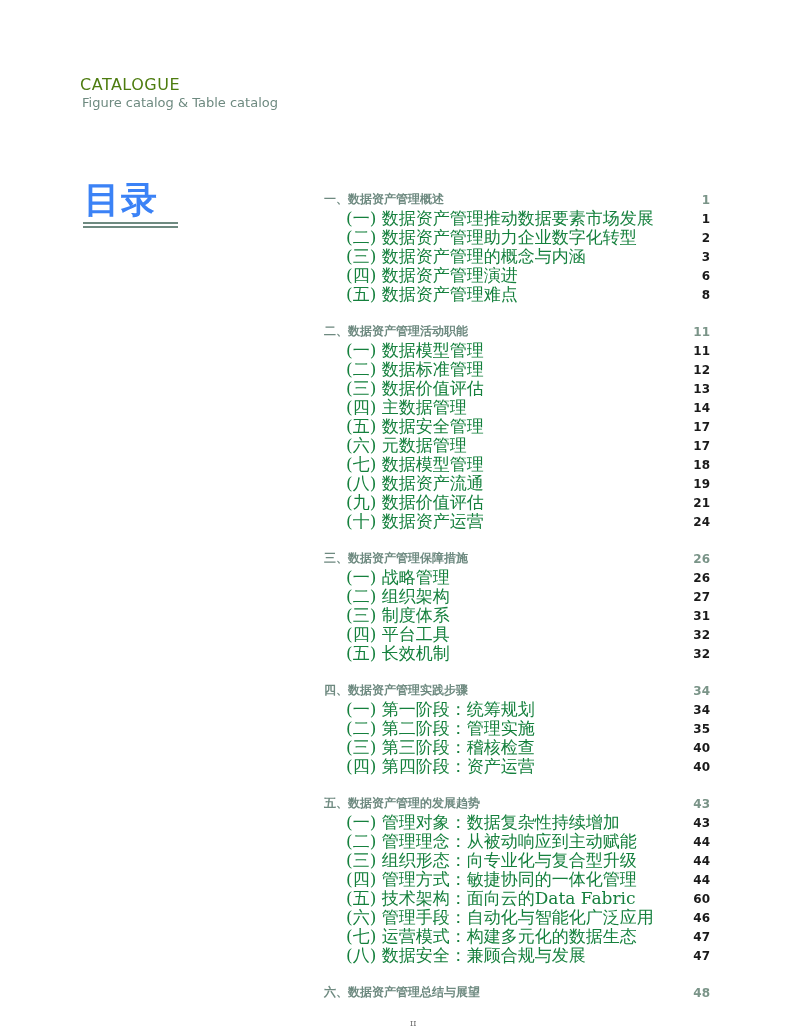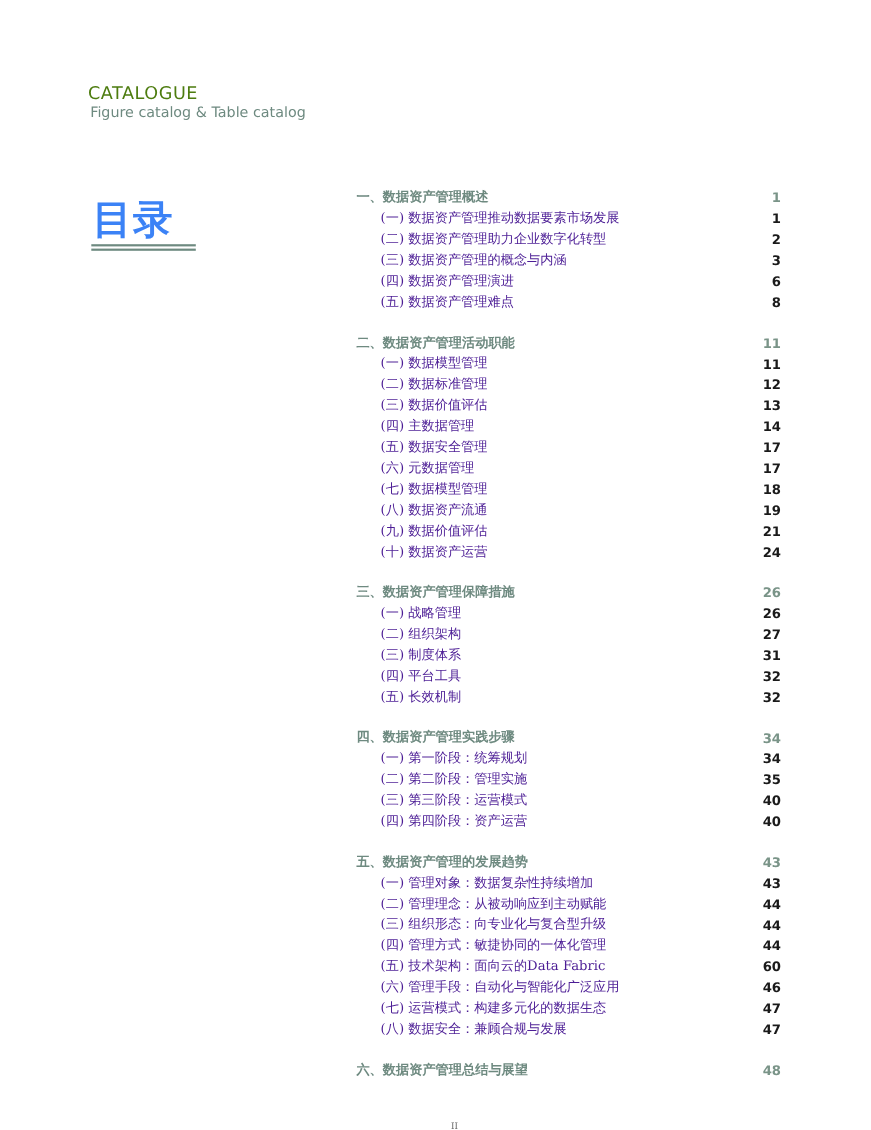--- a/index.html
+++ b/index.html
@@ -6,26 +6,26 @@
   body { width:792px; height:1027px; position:relative; overflow:hidden;
          font-family:"DejaVu Serif", serif; color:#222; }
   .catalogue-title { position:absolute; left:67px; top:75px; font-family:"DejaVu Sans", sans-serif;
          font-weight:normal; font-size:16px; letter-spacing:0.5px; color:#4d7c0f;margin-left:13px; }
   .catalogue-sub { position:absolute; left:82px; top:95px; font-family:"DejaVu Sans", sans-serif;
          font-size:13px; color:#6e8a80; }
   .mulu { position:absolute; left:84px; top:176px; font-family:"DejaVu Sans", sans-serif;
          font-weight:bold; font-size:36px; color:#3b82f6; letter-spacing:1px; }
   .dbl-line { position:absolute; left:83px; top:222px; width:95px; height:6px;
          border-top:2px solid #6e8a80; border-bottom:2px solid #6e8a80; box-sizing:border-box; }
-  .toc { position:absolute; left:324px; top:170px; width:386px; }
+  .toc { position:absolute; left:324px; top:190px; width:386px; }
   .section { margin-bottom:18px; }
   .row { display:flex; justify-content:space-between; align-items:center; height:19px; }
   .sec-title { font-family:"DejaVu Sans", sans-serif; font-weight:bold; font-size:12px; color:#6e8a80; }
   .sec-page { font-family:"DejaVu Sans", sans-serif; font-weight:bold; font-size:12px; color:#7a9488; }
-  .item-title { padding-left:22px; font-size:12px; color:#4c1d95;text-align:right; }
+  .item-title { padding-left:22px; font-size:17px; color:#15803d;text-align:right; }
   .item-page { font-family:"DejaVu Sans", sans-serif; font-weight:bold; font-size:12px; color:#1a1a1a; }
   .footer-mark { position:absolute; left:410px; top:1019px; font-size:8px; color:#666; }
 </style>
 </head>
 <body>
 
 <div class="catalogue-title">CATALOGUE</div>
 <div class="catalogue-sub">Figure catalog &amp; Table catalog</div>
 <div class="mulu">目录</div>
 <div class="dbl-line"></div>
@@ -136,21 +136,21 @@
       </div>
       <div class="row">
         <span class="item-title">(一) 第一阶段：统筹规划</span>
         <span class="item-page">34</span>
       </div>
       <div class="row">
         <span class="item-title">(二) 第二阶段：管理实施</span>
         <span class="item-page">35</span>
       </div>
       <div class="row">
-        <span class="item-title">(三) 第三阶段：运营模式</span>
+        <span class="item-title">(三) 第三阶段：稽核检查</span>
         <span class="item-page">40</span>
       </div>
       <div class="row">
         <span class="item-title">(四) 第四阶段：资产运营</span>
         <span class="item-page">40</span>
       </div>
     </div>
     <div class="section">
       <div class="row">
         <span class="sec-title">五、数据资产管理的发展趋势</span>

